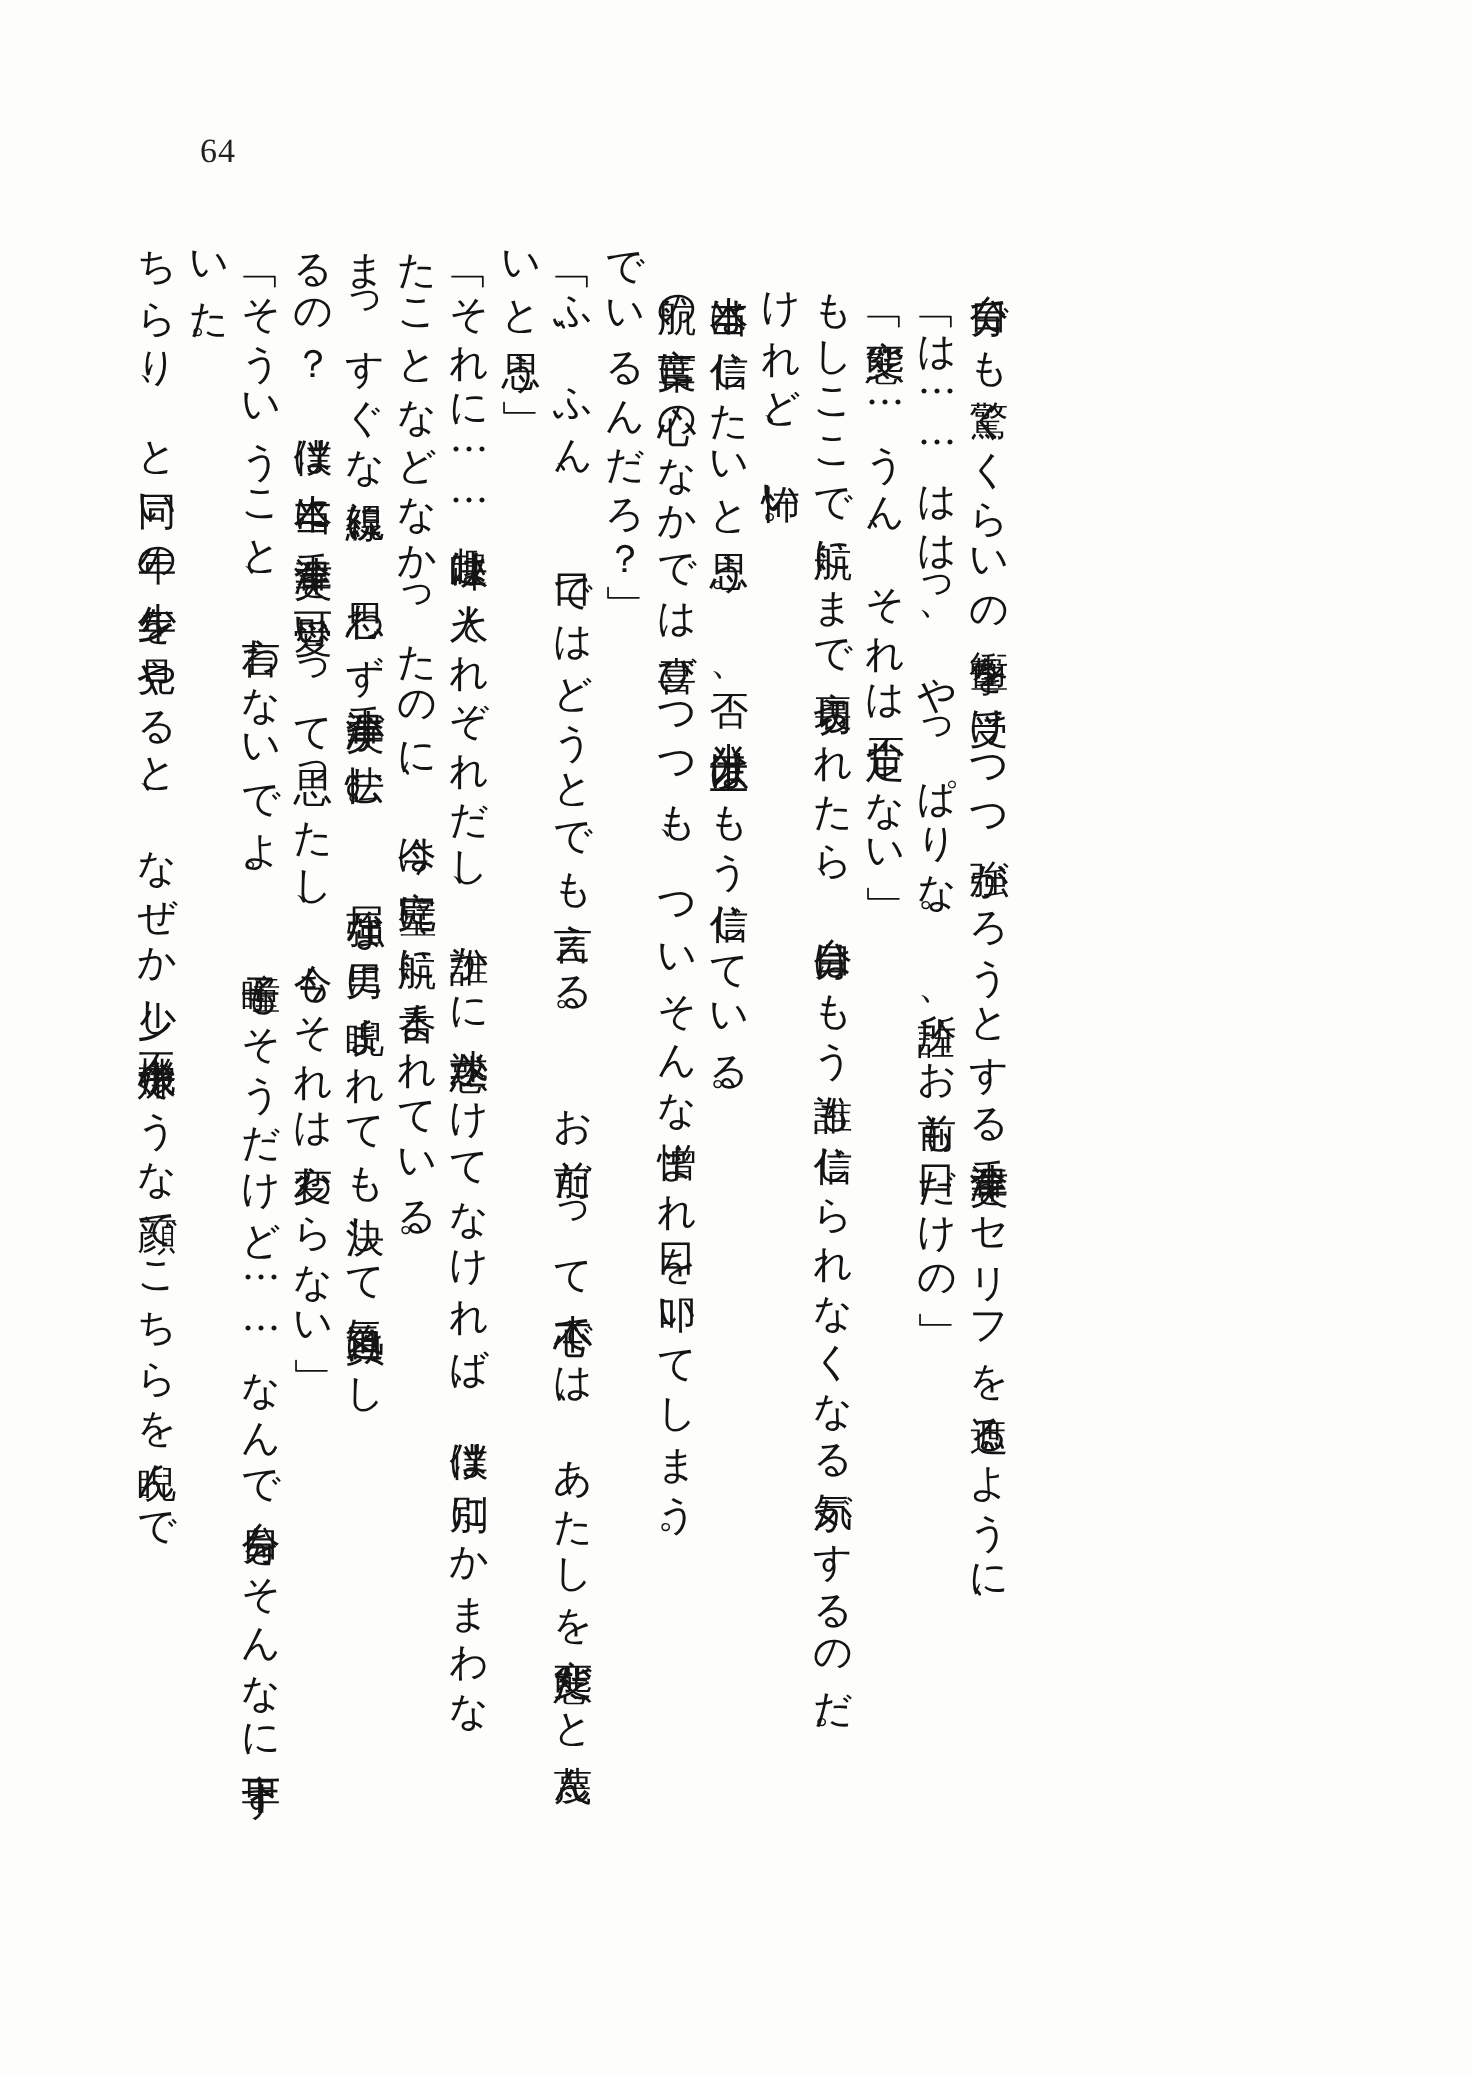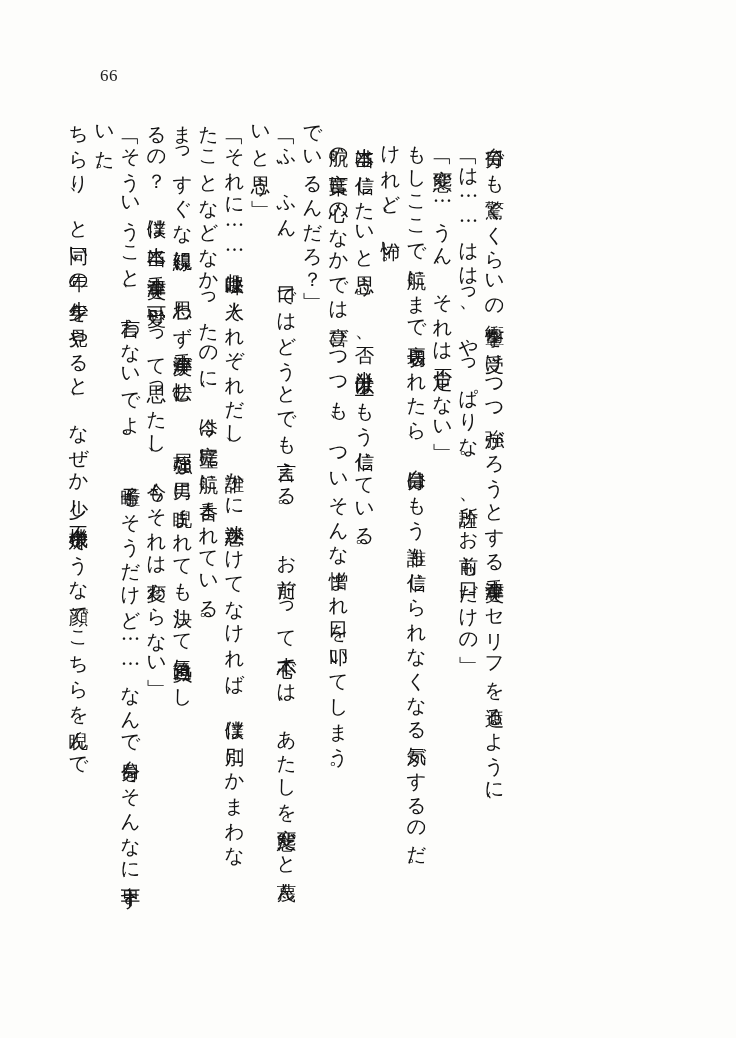--- a/index.html
+++ b/index.html
@@ -58,21 +58,21 @@
   }
   .col.indent2 {
     padding-top: 40px;
   }
 </style>
 </head>
 <body>
 
 <div id="page">
 
-  <div id="page-number">66</div>
+  <div id="page-number">64</div>
 
   <div id="text-block">
     <div class="col">ちらり、と同い年の少年を見やると、なぜか少し不機嫌そうな顔でこちらを睨んで</div>
     <div class="col">いた。</div>
     <div class="col indent">「そういうこと、言わないでよ。　瞳子もそうだけど……なんで自分をそんなに卑下す</div>
     <div class="col">るの？　僕は本当に香津美を可愛いって思ったし、今もそれは変わらない」</div>
     <div class="col">まっすぐな視線に、思わず香津美が怯む。　屈強な男に睨まれても決して気迫負けし</div>
     <div class="col">たことなどなかったのに、今は完璧に航に呑まれている。</div>
     <div class="col indent">「それに……趣味は人それぞれだし、誰かに迷惑かけてなければ、僕は別にかまわな</div>
     <div class="col">いと思う」</div>

